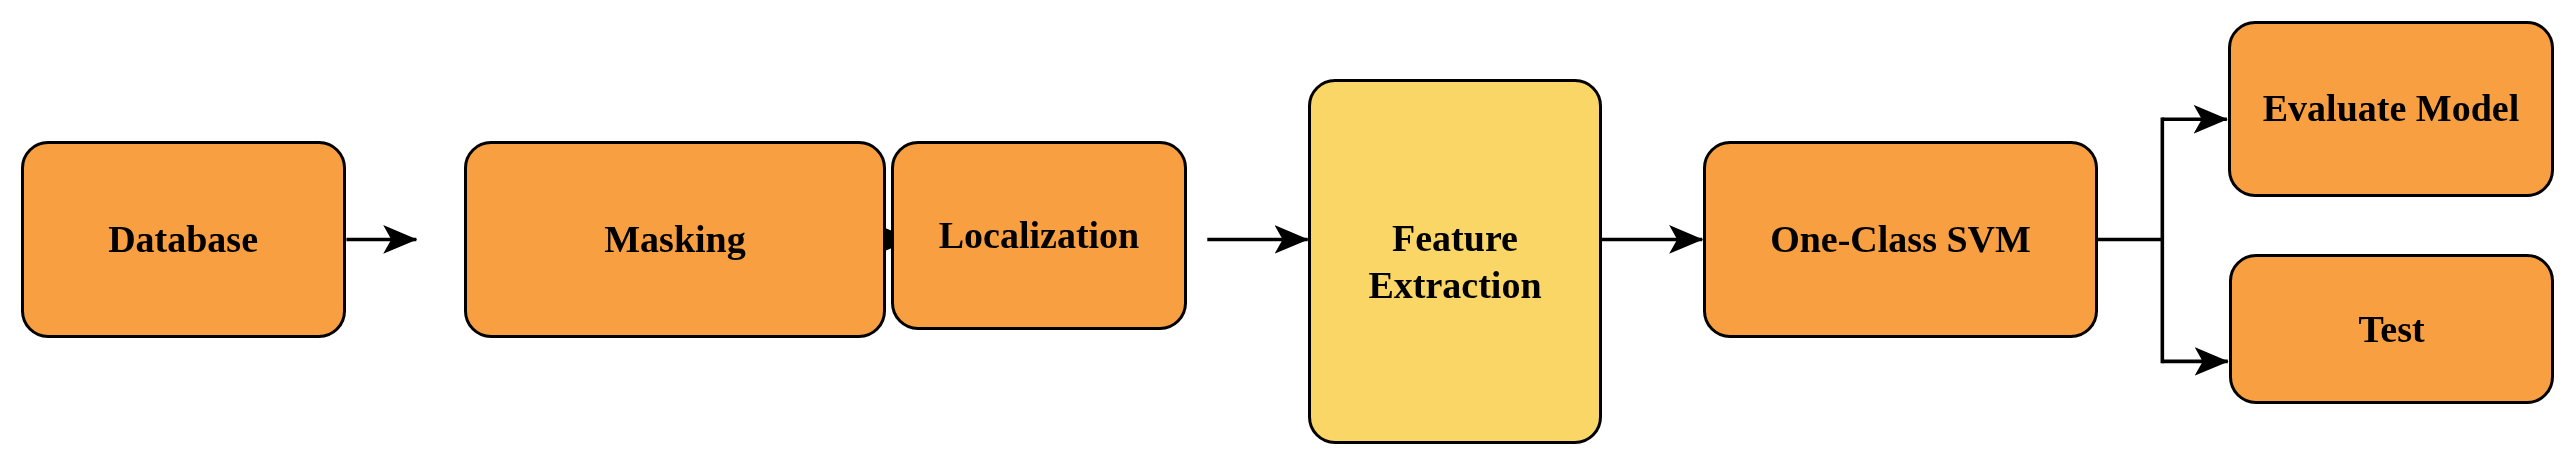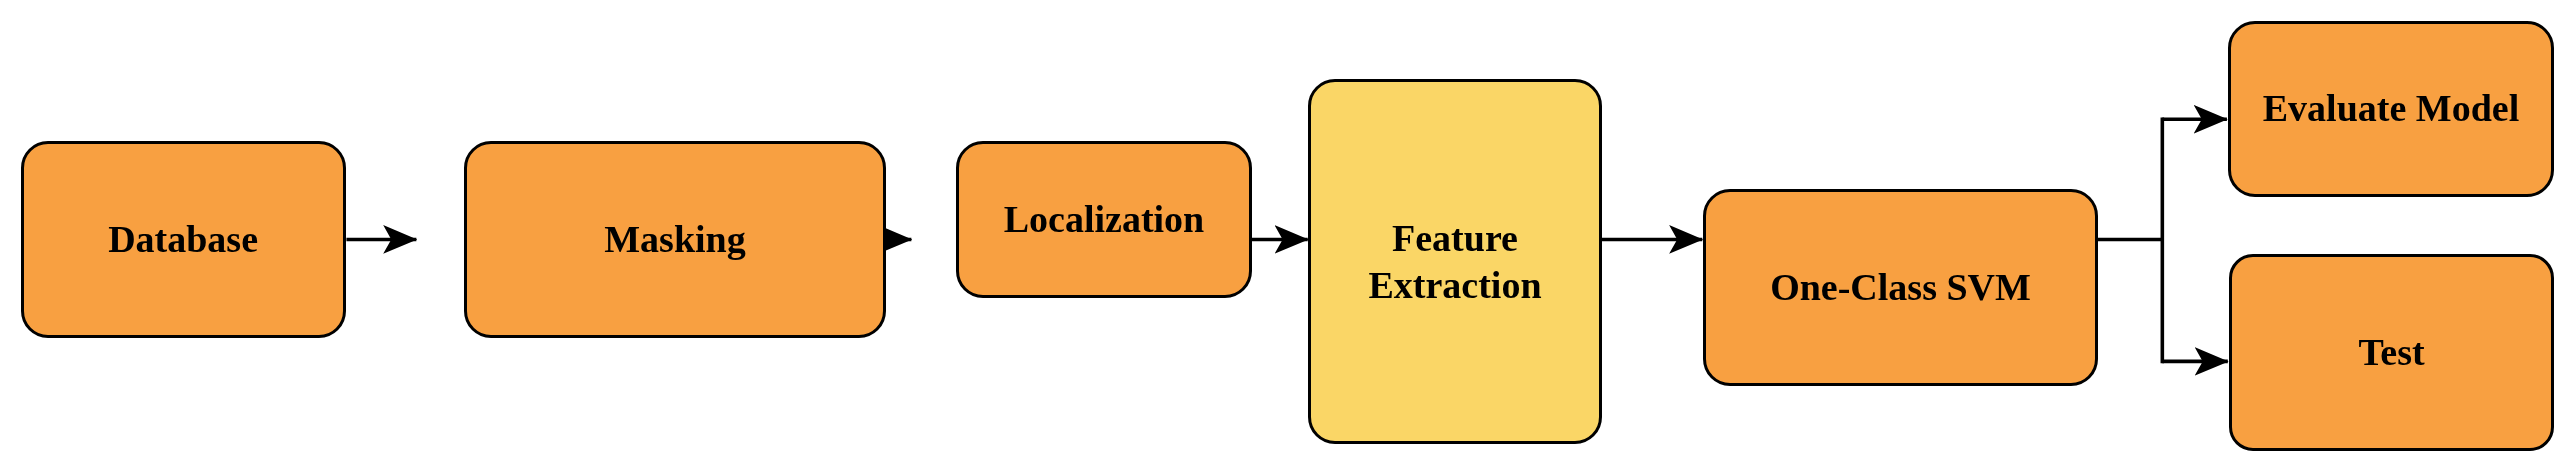--- a/index.html
+++ b/index.html
@@ -36,25 +36,25 @@
     justify-content: center;
     text-align: center;
     color: #000000;
     font-size: 38px;
     font-weight: 700;
     line-height: 1.22;
     padding: 0 23px;
   }
   #node-database          { left: 20.6px;   top: 141px; width: 325px; height: 197px; }
   #node-masking           { left: 416px;  top: 141px; width: 422px; height: 197px; margin-left: 48px; }
-  #node-localization      { left: 956px; top: 141px; width: 296px; height: 157px; }
+  #node-localization      { left: 891px; top: 141px; width: 296px; height: 189px; }
   #node-feature-extraction{ left: 1308px; top: 58px;  width: 294px; height: 365px; }
-  #node-one-class-svm     { left: 1703px; top: 141px; width: 395px; height: 197px; margin-top: 48px; }
+  #node-one-class-svm     { left: 1703px; top: 141px; width: 395px; height: 197px; }
   #node-evaluate-model    { left: 2228px; top: 20.6px;  width: 326px; height: 176px; }
-  #node-test              { left: 2229px; top: 254px; width: 325px; height: 197px; border-radius: 24px; }
+  #node-test              { left: 2229px; top: 254px; width: 325px; height: 150px; }
 </style>
 </head>
 <body>
 
 <div class="canvas">
 
   <svg class="edges" viewBox="0 0 2870 523" xmlns="http://www.w3.org/2000/svg">
     <defs>
       <marker id="arrowhead" markerUnits="userSpaceOnUse" markerWidth="42" markerHeight="36" refX="37" refY="16" orient="auto">
         <path d="M0 0 L38 16 L0 32 L9 16 Z" fill="#000000"></path>

